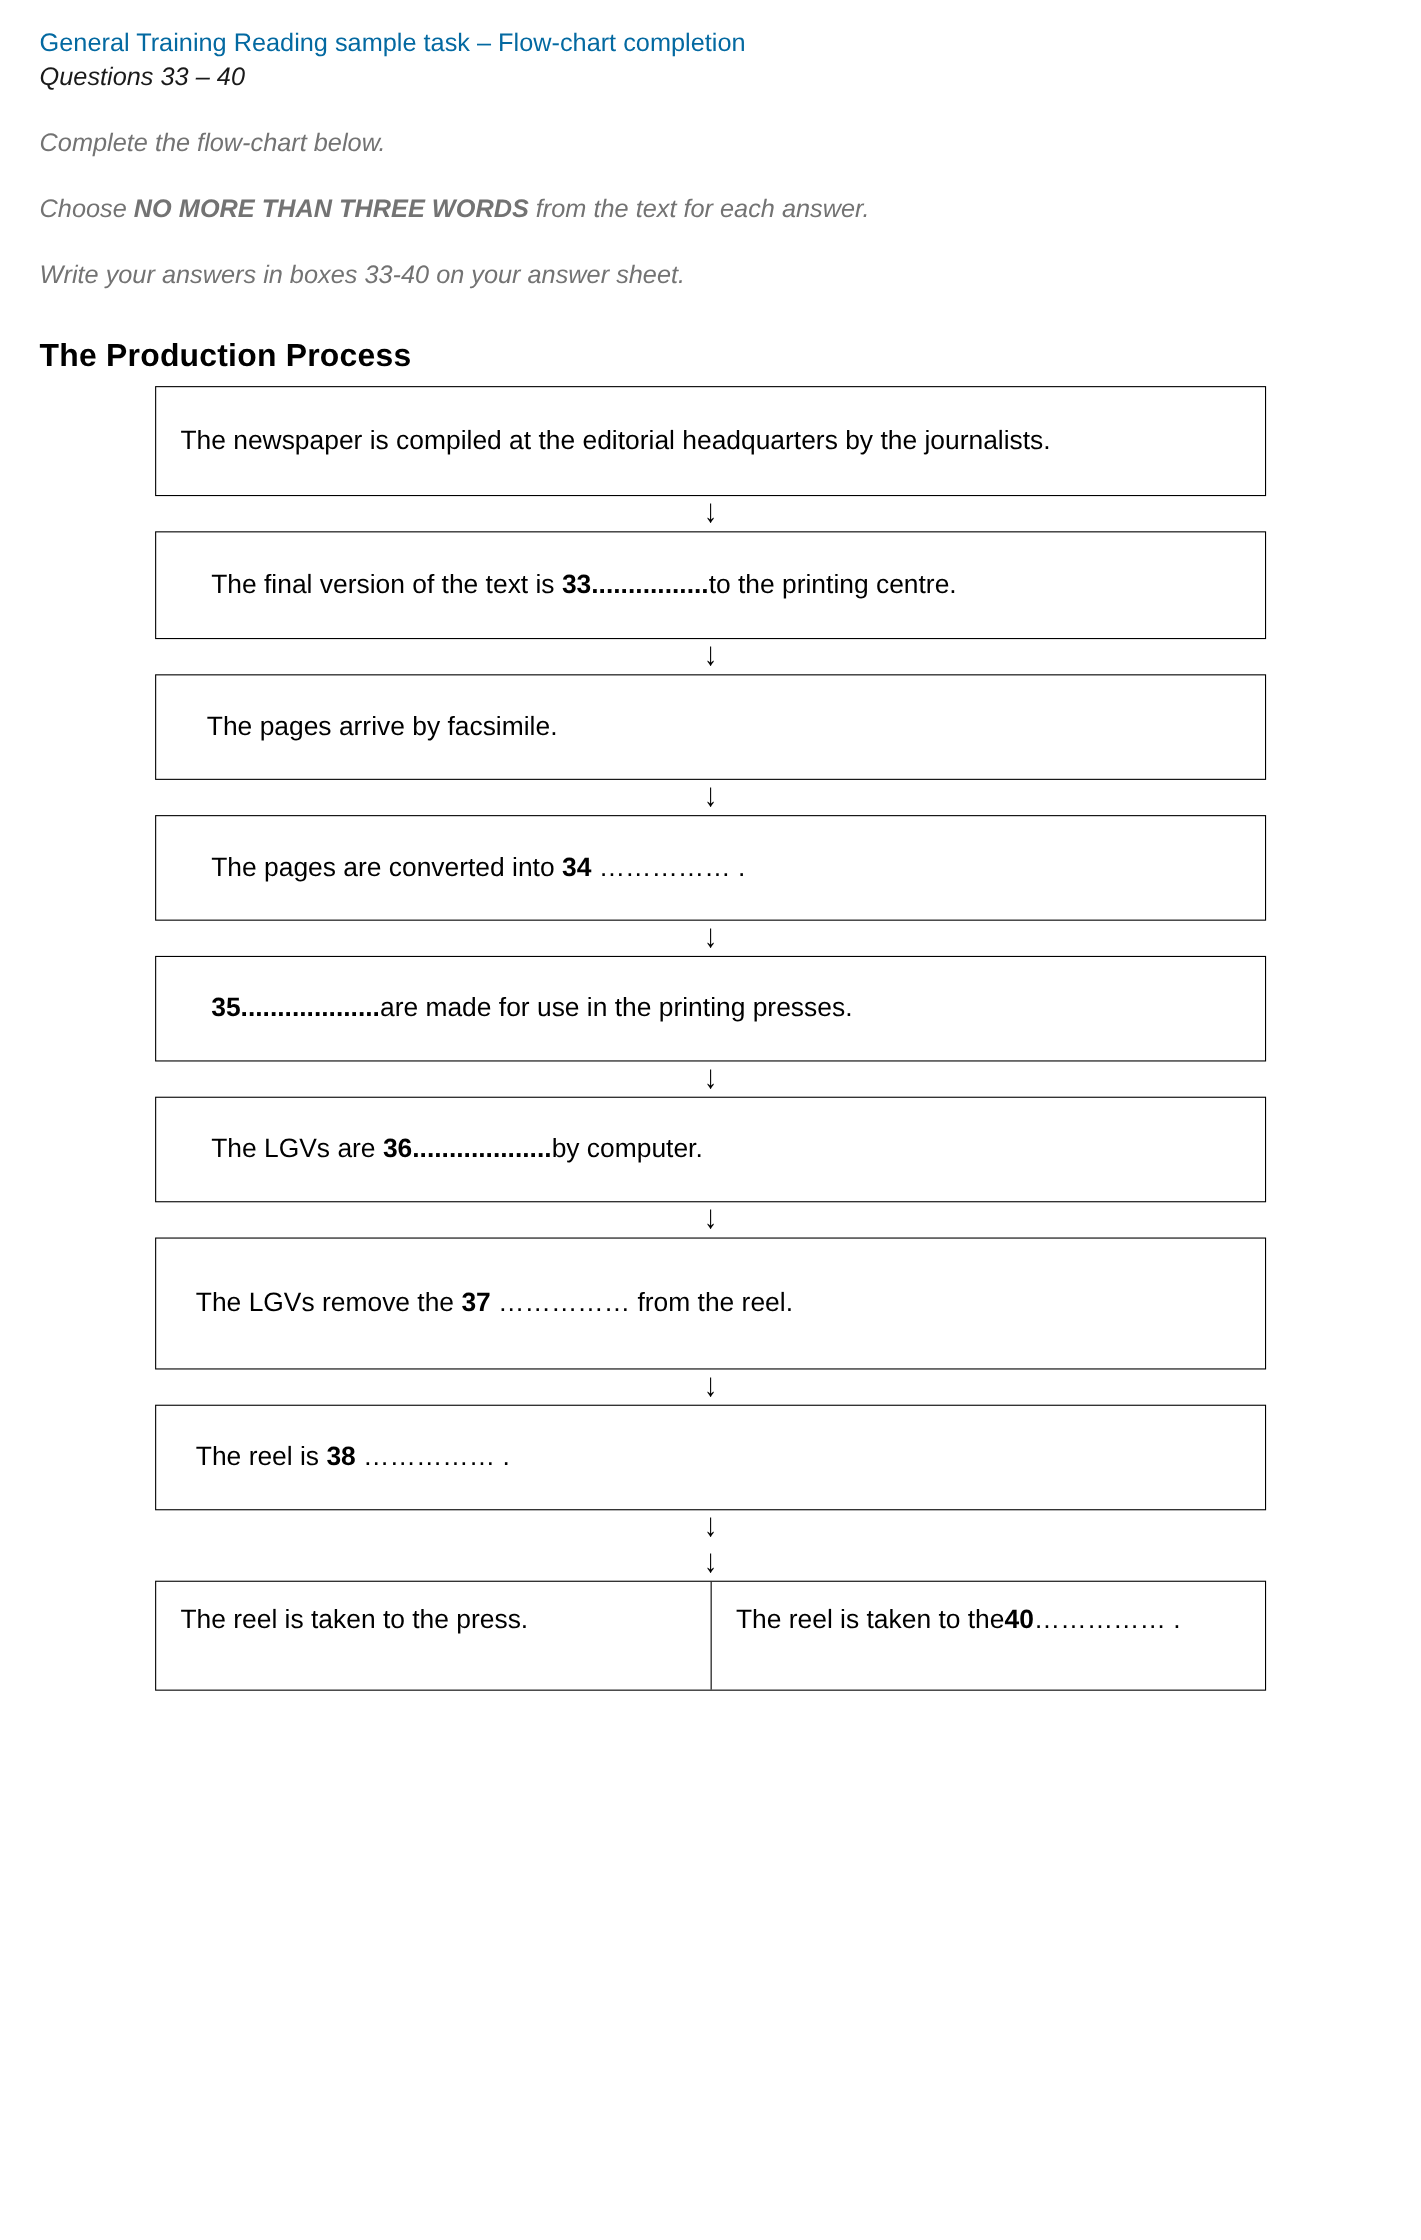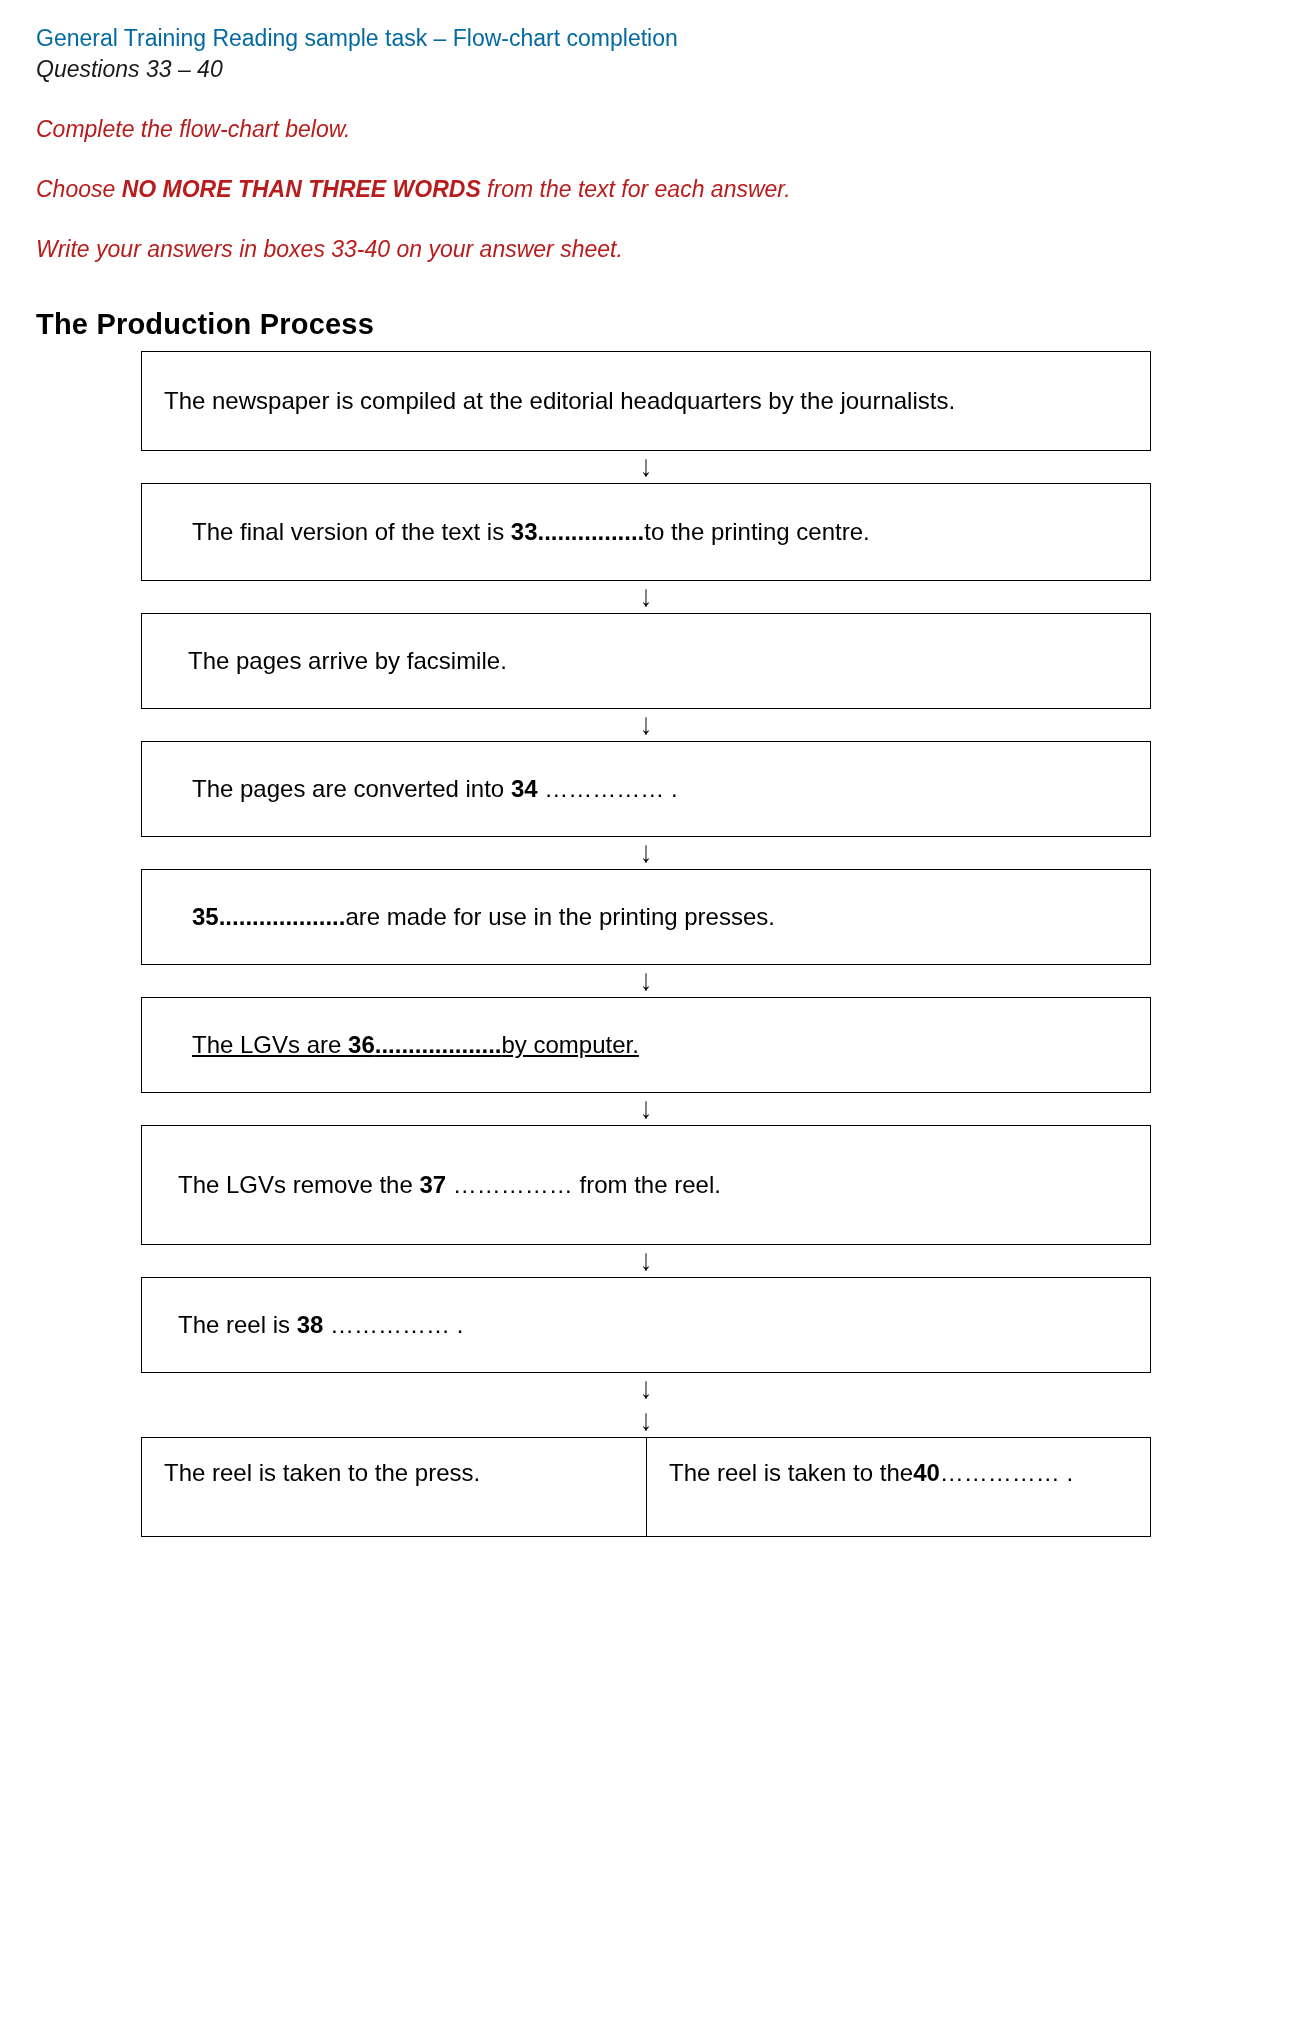--- a/index.html
+++ b/index.html
@@ -29,21 +29,21 @@
     font-size: 23px;
     line-height: 30px;
     font-style: italic;
     color: #1a1a1a;
   }
   .instruction {
     font-size: 23px;
     font-style: italic;
     line-height: 30px;
     margin-top: 30px;
-    color: #b91c1c;
+    color: #737373;
   }
   .instruction .strong {
     font-weight: bold;
   }
   .chart-title {
     font-size: 29px;
     font-weight: bold;
     margin-top: 44px;
     margin-bottom: 10px;
     letter-spacing: 0.2px;
@@ -128,21 +128,21 @@
       </div>
       <div class="arrow"><span>↓</span></div>
       <div class="fbox" style="height: 96px;">
         <div class="inner" style="padding-left: 50px;"><span>The pages are converted into </span><span class="b">34</span><span> …………… .</span></div>
       </div>
       <div class="arrow"><span>↓</span></div>
       <div class="fbox" style="height: 96px;">
         <div class="inner" style="padding-left: 50px;"><span class="b">35</span><span class="b">...................</span><span>are made for use in the printing presses.</span></div>
       </div>
       <div class="arrow"><span>↓</span></div>
-      <div class="fbox" style="height: 96px; text-decoration: underline;">
+      <div class="fbox" style="height: 96px;">
         <div class="inner" style="padding-left: 50px;"><span>The LGVs are </span><span class="b">36</span><span class="b">...................</span><span>by computer.</span></div>
       </div>
       <div class="arrow"><span>↓</span></div>
       <div class="fbox" style="height: 120px;">
         <div class="inner" style="padding-left: 36px;"><span>The LGVs remove the </span><span class="b">37</span><span> …………… from the reel.</span></div>
       </div>
       <div class="arrow"><span>↓</span></div>
       <div class="fbox" style="height: 96px;">
         <div class="inner" style="padding-left: 36px;"><span>The reel is </span><span class="b">38</span><span> …………… .</span></div>
       </div>

